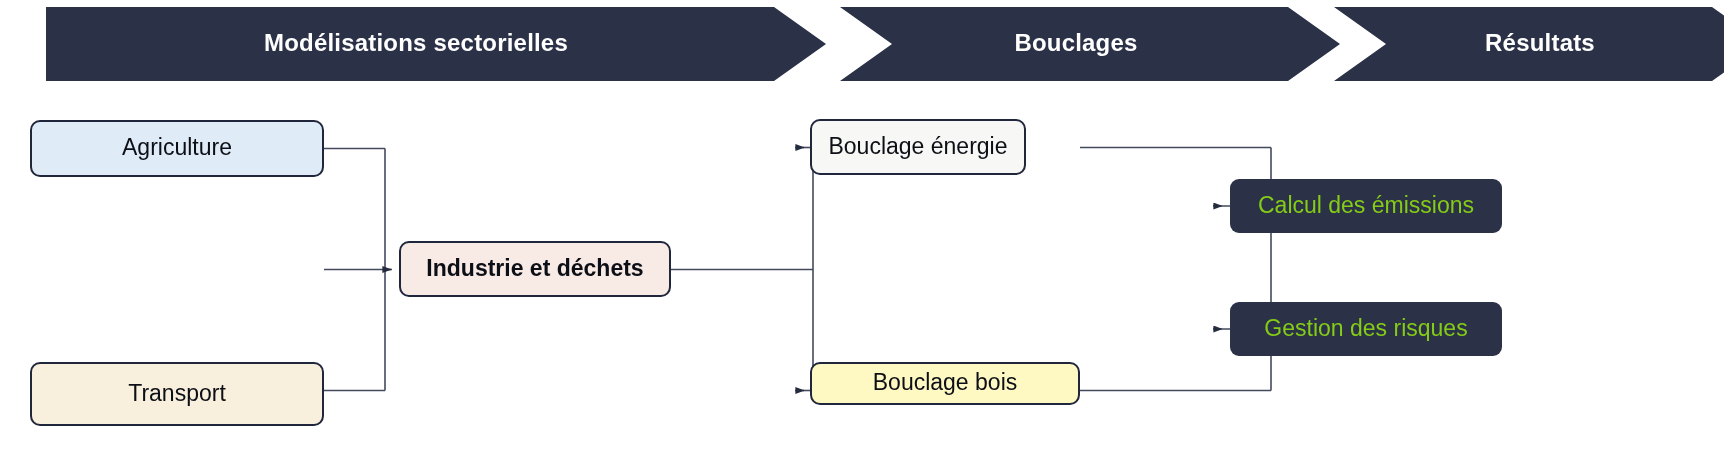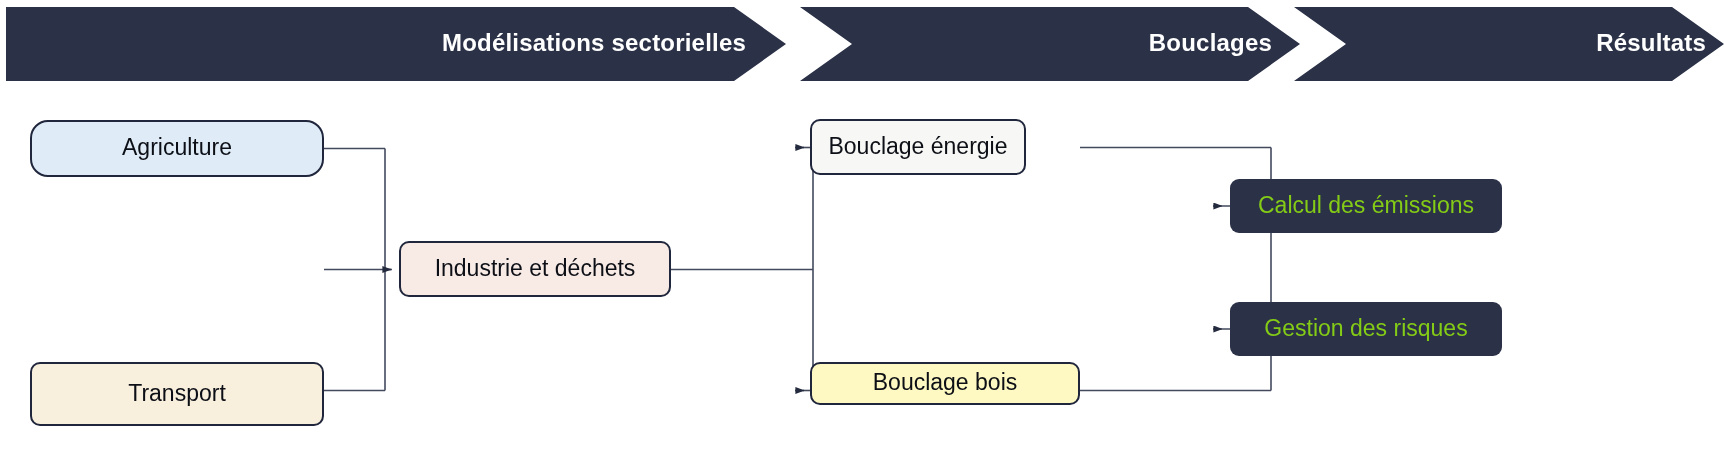--- a/index.html
+++ b/index.html
@@ -27,21 +27,22 @@
     width: 1724px;
     height: 74px;
   }
   .banner {
     position: absolute;
     top: 0;
     height: 74px;
     background: #2b3147;
     display: flex;
     align-items: center;
-    justify-content: flex-end;
+    justify-content: center;
+    margin-left: 40px;
   }
   .banner-label {
     color: #ffffff;
     font-size: 24px;
     font-weight: 600;
     letter-spacing: 0.2px;
     line-height: 1;
     white-space: nowrap;
     padding-bottom: 2px;
   }
@@ -96,24 +97,24 @@
     background: #2b3147;
     color: #84cc16;
     font-weight: 500;
     border-radius: 9px;
   }
   .node-label {
     padding-bottom: 2px;
   }
 
   
-  #node-agriculture   { left: 30px;   top: 120px; width: 294px; height: 57px;  background: #dfecf7; border-radius: 18px; }
+  #node-agriculture   { left: 30px;   top: 120px; width: 294px; height: 57px;  background: #dfecf7; }
   #node-batiment      { left: 30px;   top: 241px; width: 294px; height: 57px;  background: #ecefea; }
   #node-transport     { left: 30px;   top: 362px; width: 294px; height: 64px;  background: #f8efdc; align-items: center; }
-  #node-industrie     { left: 399px;  top: 241px; width: 272px; height: 56px;  background: #f8ebe6; }
+  #node-industrie     { left: 399px;  top: 241px; width: 272px; height: 56px;  background: #f8ebe6; font-weight: bold; }
   #node-bouclage-energie { left: 810px; top: 119px; width: 216px; height: 56px; background: #f7f7f5; }
   #node-bouclage-bois    { left: 810px; top: 362px; width: 270px; height: 43px; background: #fef9c3; }
   #node-calcul-emissions { left: 1230px; top: 179px; width: 272px; height: 54px; }
   #node-gestion-risques  { left: 1230px; top: 302px; width: 272px; height: 54px; }
 </style>
 </head>
 <body>
 
 <div id="canvas">
 

